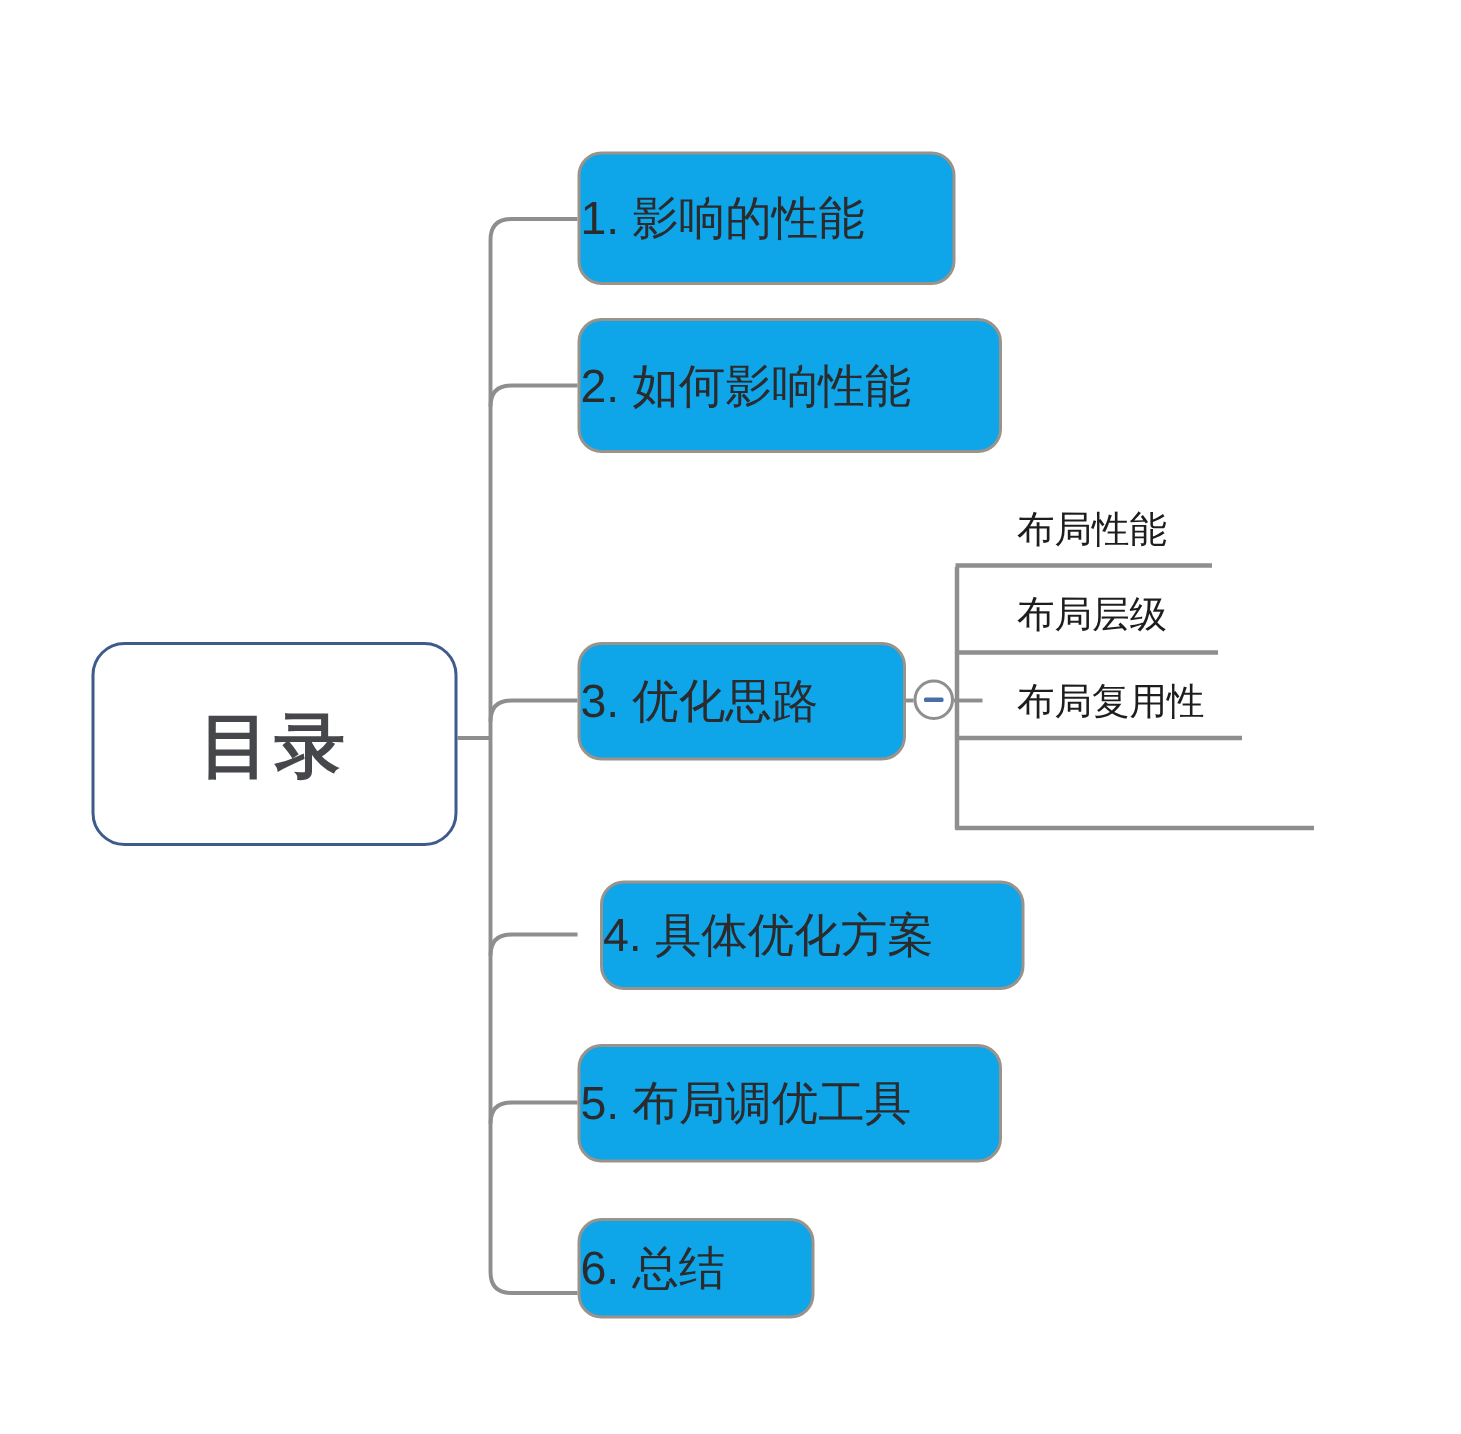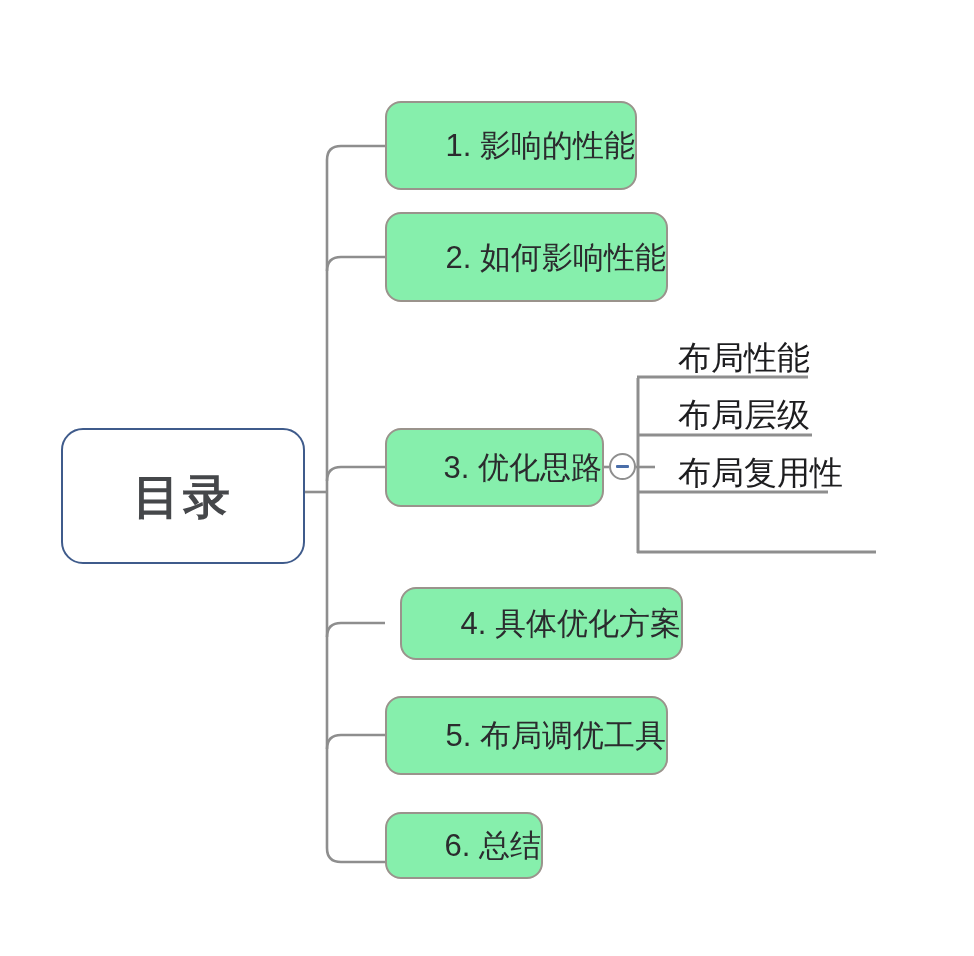--- a/index.html
+++ b/index.html
@@ -51,24 +51,24 @@
     letter-spacing: 3px;
     line-height: 1;
   }
 
   
   .branch-node {
     position: absolute;
     box-sizing: border-box;
     border: 2.2px solid #9a938c;
     border-radius: 16px;
-    background: #86efac;
+    background: #0ea5e9;
     display: flex;
     align-items: center;
-    justify-content: flex-end;
+    justify-content: flex-start;
     z-index: 3;
   }
   .branch-node .branch-label {
     font-size: 31px;
     color: #2b2b2e;
     line-height: 1;
     white-space: nowrap;
   }
 
   
@@ -95,21 +95,21 @@
     border-radius: 1px;
   }
 
   
   .sub-item {
     position: absolute;
     z-index: 3;
     white-space: nowrap;
   }
   .sub-item .sub-label {
-    font-size: 33px;
+    font-size: 25px;
     color: #1d1d1f;
     line-height: 1;
     display: block;
   }
 </style>
 </head>
 <body>
 
 <div id="canvas">
 

